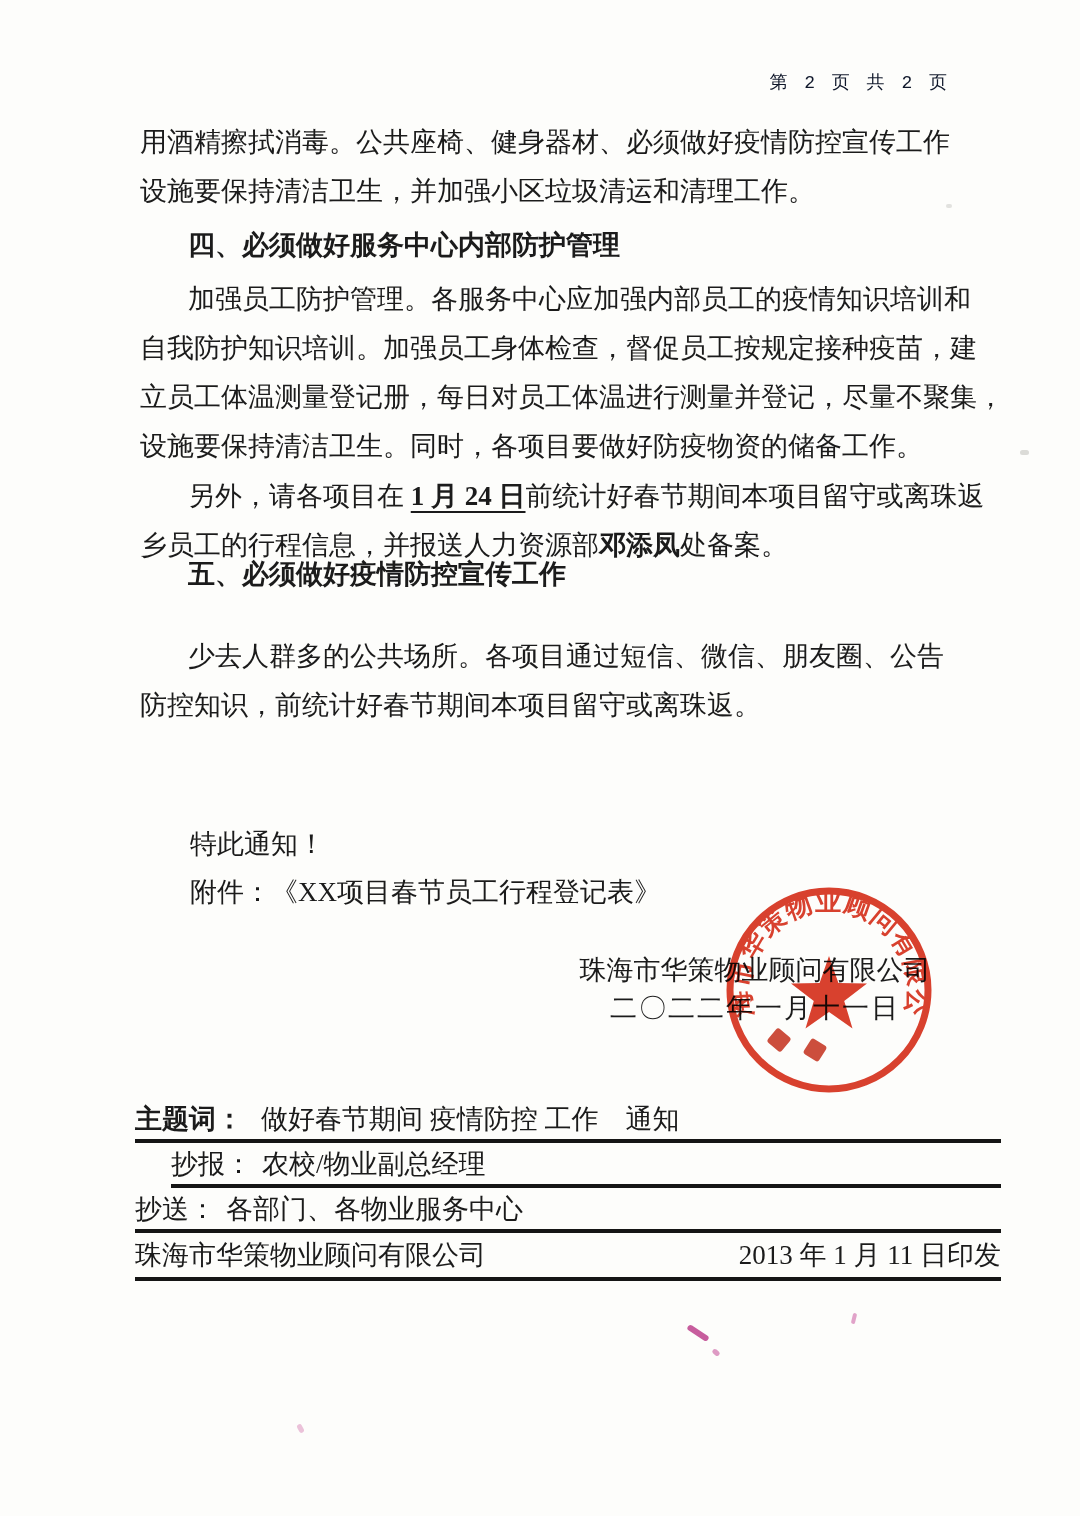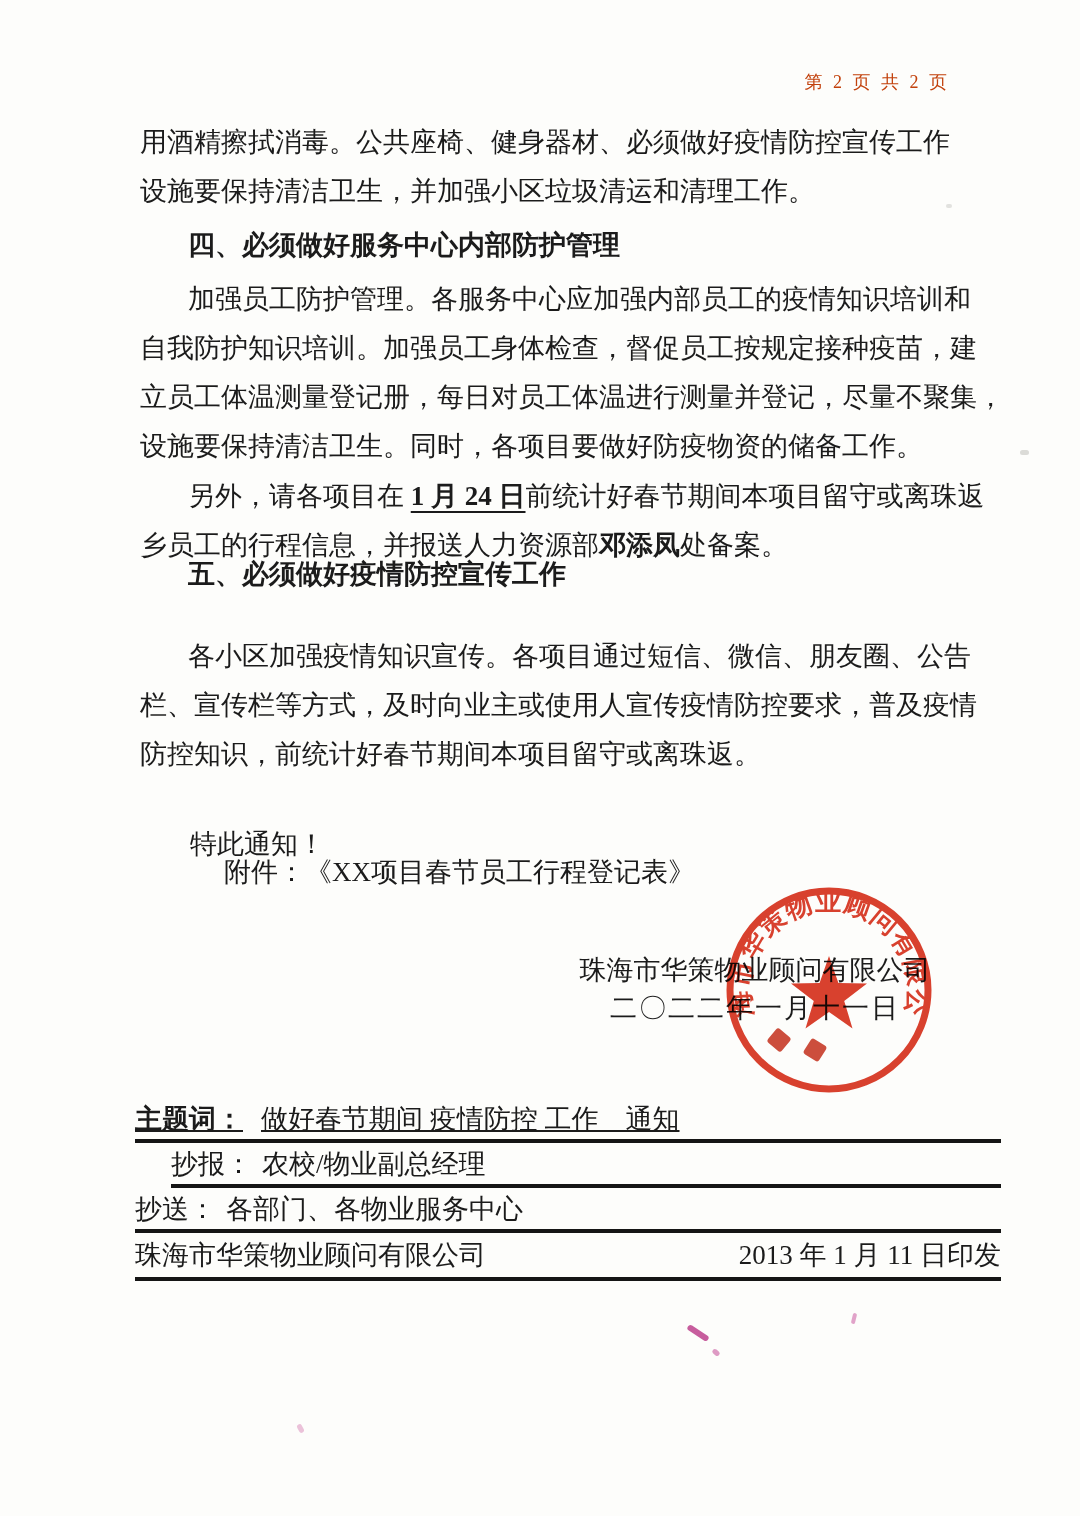--- a/index.html
+++ b/index.html
@@ -3,36 +3,36 @@
 <meta charset="utf-8">
 <style>
   html,body{margin:0;padding:0;background:#e8e8e8;}
   .page{
     position:relative;width:1080px;height:1516px;margin:0 auto;
     background:#fdfdfb;overflow:hidden;
     font-family:"Liberation Serif","DejaVu Serif",serif;
     color:#1b1b1b;
   }
   .pagenum{
-    position:absolute;top:70px;right:130px;font-size:18px;letter-spacing:3px;color:#c2410c;
+    position:absolute;top:70px;right:130px;font-size:18px;letter-spacing:3px;color:#0f172a;font-family:Liberation Mono, monospace;
   }
   .body-block{position:absolute;left:140px;width:797px;font-size:27px;}
   .bline{height:49px;line-height:49px;text-align:justify;text-align-last:justify;white-space:nowrap;}
   .bline.nolast{text-align:left;text-align-last:left;}
   .indent{text-indent:48px;}
   .heading{font-weight:bold;font-size:27px;height:49px;line-height:49px;text-indent:48px;white-space:nowrap;}
   .em-date{font-weight:bold;text-decoration:underline;text-underline-offset:6px;text-decoration-thickness:2px;}
   .em-name{font-weight:bold;}
   .closing{position:absolute;left:190px;font-size:27px;line-height:48px;}
   .sig{position:absolute;left:545px;top:951px;width:420px;text-align:center;font-size:27px;line-height:38px;}
   .sig .date-line{letter-spacing:2px;}
   .stamp{position:absolute;left:718px;top:879px;width:222px;height:222px;mix-blend-mode:multiply;opacity:.93;}
   .footer{position:absolute;left:135px;top:1098px;width:866px;font-size:27px;}
   .frow{display:flex;align-items:center;border-bottom:4px solid #151515;box-sizing:border-box;}
-  .frow.r1{height:45px;text-decoration:underline;}
+  .frow.r1{height:45px;}
   .frow.r2{height:45px;margin-left:36px;}
   .frow.r3{height:45px;}
   .frow.r4{height:48px;justify-content:space-between;}
   .flabel{font-weight:bold;margin-right:18px;white-space:pre;}
   .flabel2{margin-right:10px;white-space:pre;}
   .fval{white-space:pre;}
   .speck{position:absolute;border-radius:3px;}
 </style>
 </head>
 <body>
@@ -57,27 +57,26 @@
   </div>
   <div class="body-block" style="top:472px;">
     <div class="bline indent"><span>另外，请各项目在 </span><span class="em-date">1 月 24 日</span><span>前统计好春节期间本项目留守或离珠返</span></div>
     <div class="bline nolast"><span>乡员工的行程信息，并报送人力资源部</span><span class="em-name">邓添凤</span><span>处备案。</span></div>
   </div>
 
   <div class="body-block" style="top:550px;">
     <div class="heading">五、必须做好疫情防控宣传工作</div>
   </div>
   <div class="body-block" style="top:632px;">
-    <div class="bline indent">各小区加强疫情知识宣传。各项目通过短信、微信、朋友圈、公告</div>
-    <div class="bline">栏、宣传栏等方式，及时向业主或使用人宣传疫情防控要求，普及疫情</div>
+    <div class="bline indent">少去人群多的公共场所。各项目通过短信、微信、朋友圈、公告</div>
     <div class="bline nolast">防控知识，前统计好春节期间本项目留守或离珠返。</div>
   </div>
 
   <div class="closing" style="top:820px;">特此通知！</div>
-  <div class="closing" style="top:848px;margin-left:34px;">附件：《XX项目春节员工行程登记表》</div>
+  <div class="closing" style="top:868px;">附件：《XX项目春节员工行程登记表》</div>
 
   <div class="sig">
     <div>珠海市华策物业顾问有限公司</div>
     <div class="date-line">二〇二二年一月十一日</div>
   </div>
 
   <div class="stamp">
     <svg viewBox="0 0 222 222" width="222" height="222">
       <circle cx="111" cy="111" r="99" fill="none" stroke="#d8321e" stroke-width="7"></circle>
       <path id="ringpath" d="M 38.5 144.8 A 80 80 0 1 1 183.5 144.8" fill="none"></path>

